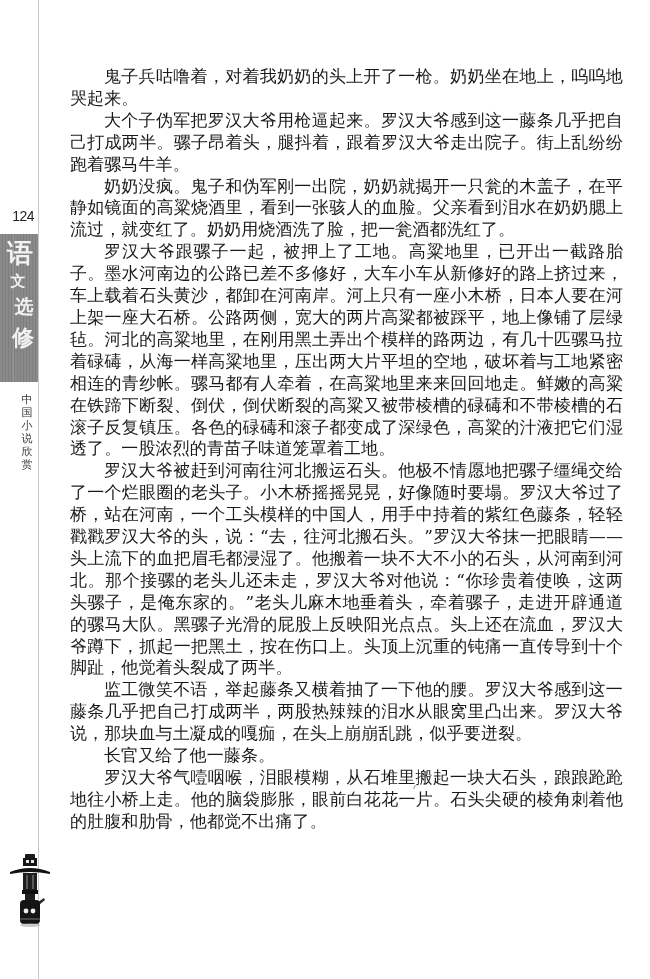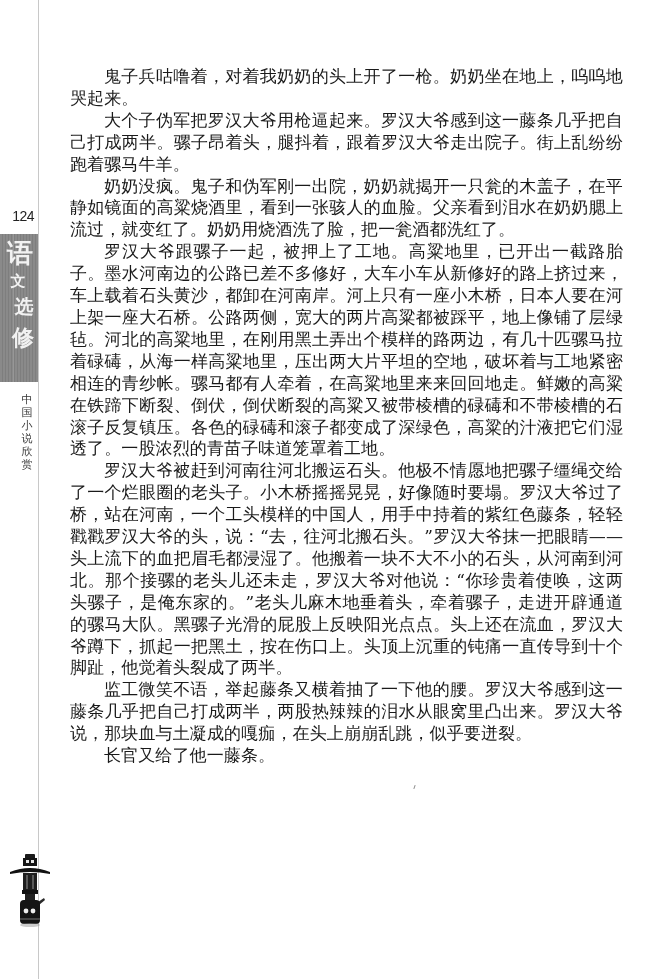--- a/index.html
+++ b/index.html
@@ -141,20 +141,21 @@
 </div>
 
 <div class="text-area">
   <p>鬼子兵咕噜着，对着我奶奶的头上开了一枪。奶奶坐在地上，呜呜地哭起来。</p>
   <p>大个子伪军把罗汉大爷用枪逼起来。罗汉大爷感到这一藤条几乎把自己打成两半。骡子昂着头，腿抖着，跟着罗汉大爷走出院子。街上乱纷纷跑着骡马牛羊。</p>
   <p>奶奶没疯。鬼子和伪军刚一出院，奶奶就揭开一只瓮的木盖子，在平静如镜面的高粱烧酒里，看到一张骇人的血脸。父亲看到泪水在奶奶腮上流过，就变红了。奶奶用烧酒洗了脸，把一瓮酒都洗红了。</p>
   <p>罗汉大爷跟骡子一起，被押上了工地。高粱地里，已开出一截路胎子。墨水河南边的公路已差不多修好，大车小车从新修好的路上挤过来，车上载着石头黄沙，都卸在河南岸。河上只有一座小木桥，日本人要在河上架一座大石桥。公路两侧，宽大的两片高粱都被踩平，地上像铺了层绿毡。河北的高粱地里，在刚用黑土弄出个模样的路两边，有几十匹骡马拉着碌碡，从海一样高粱地里，压出两大片平坦的空地，破坏着与工地紧密相连的青纱帐。骡马都有人牵着，在高粱地里来来回回地走。鲜嫩的高粱在铁蹄下断裂、倒伏，倒伏断裂的高粱又被带棱槽的碌碡和不带棱槽的石滚子反复镇压。各色的碌碡和滚子都变成了深绿色，高粱的汁液把它们湿透了。一股浓烈的青苗子味道笼罩着工地。</p>
   <p>罗汉大爷被赶到河南往河北搬运石头。他极不情愿地把骡子缰绳交给了一个烂眼圈的老头子。小木桥摇摇晃晃，好像随时要塌。罗汉大爷过了桥，站在河南，一个工头模样的中国人，用手中持着的紫红色藤条，轻轻戳戳罗汉大爷的头，说：“去，往河北搬石头。”罗汉大爷抹一把眼睛——头上流下的血把眉毛都浸湿了。他搬着一块不大不小的石头，从河南到河北。那个接骡的老头儿还未走，罗汉大爷对他说：“你珍贵着使唤，这两头骡子，是俺东家的。”老头儿麻木地垂着头，牵着骡子，走进开辟通道的骡马大队。黑骡子光滑的屁股上反映阳光点点。头上还在流血，罗汉大爷蹲下，抓起一把黑土，按在伤口上。头顶上沉重的钝痛一直传导到十个脚趾，他觉着头裂成了两半。</p>
   <p>监工微笑不语，举起藤条又横着抽了一下他的腰。罗汉大爷感到这一藤条几乎把自己打成两半，两股热辣辣的泪水从眼窝里凸出来。罗汉大爷说，那块血与土凝成的嘎痂，在头上崩崩乱跳，似乎要迸裂。</p>
   <p>长官又给了他一藤条。</p>
+  <p>罗汉大爷气噎咽喉，泪眼模糊，从石堆里搬起一块大石头，踉踉跄跄地往小桥上走。他的脑袋膨胀，眼前白花花一片。石头尖硬的棱角刺着他的肚腹和肋骨，他都觉不出痛了。</p>
 </div>
 
 <div class="stray-mark"></div>
 
 <svg class="lantern" viewBox="0 0 44 80" xmlns="http://www.w3.org/2000/svg">
 
   <rect x="17" y="2" width="10" height="5" rx="1" fill="#1a1a1a"></rect>
   <rect x="15" y="6" width="14" height="8" fill="#151515"></rect>
   <rect x="18" y="8" width="3" height="3" fill="#e8e8e8"></rect>
   <rect x="23" y="8" width="3" height="3" fill="#e8e8e8"></rect>

